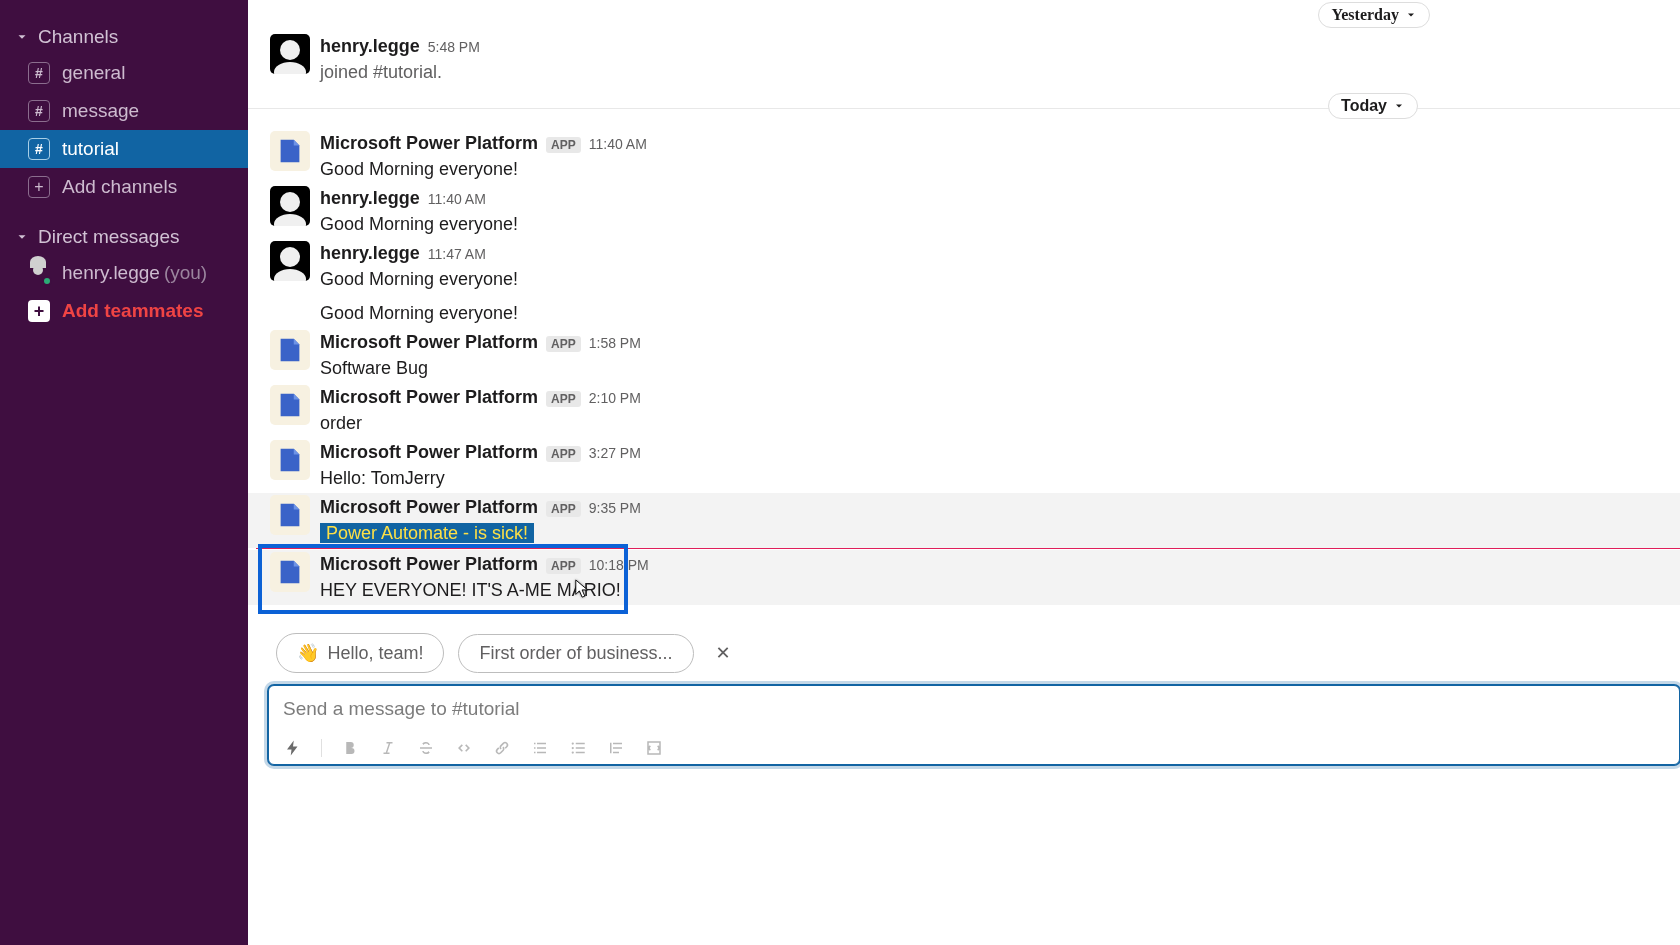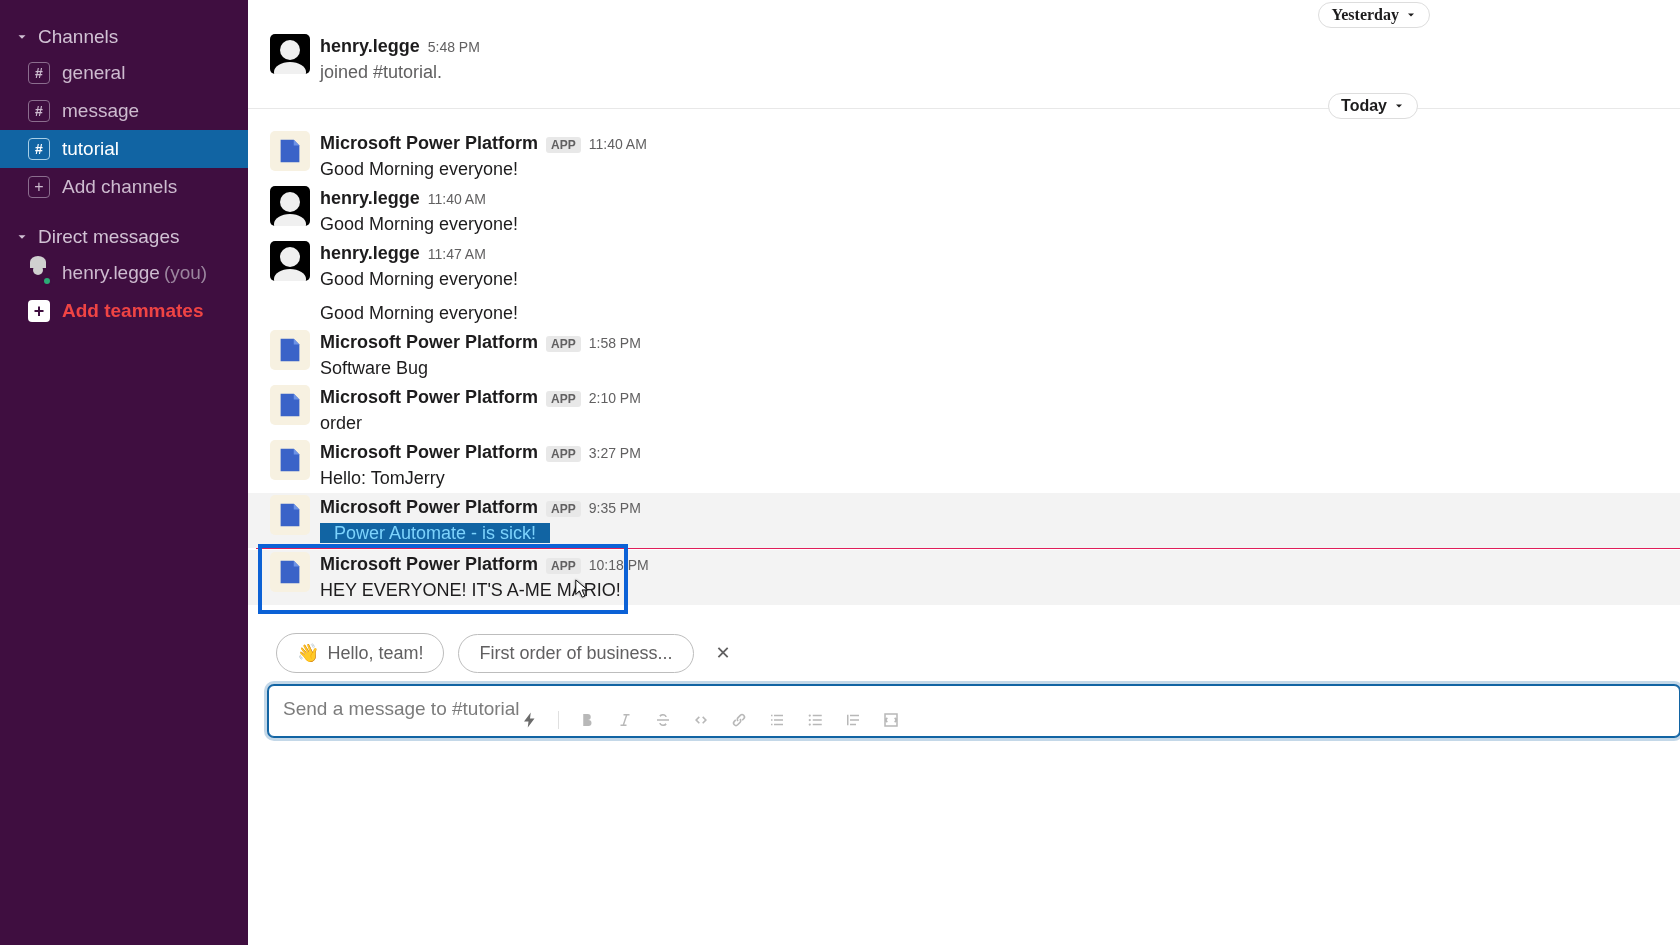--- a/index.html
+++ b/index.html
@@ -229,21 +229,21 @@
     font-weight:600;
     background:#e8e8e8;
     color:#616061;
     border-radius:3px;
     padding:0 5px;
     line-height:16px;
   }
   .msg .time { font-size:14px; color:#616061; }
   .msg .text { font-size:18px; color:#1d1c1d; line-height:26px; }
   .msg .text.joined { color:#616061; }
-  .msg .text .sel { background:#1164a3; color:#7dd3fc; padding:0 14px; }
+  .msg .text .sel { background:#1164a3; color:#fde047; padding:0 6px; }
   .msg .text.followup { margin-top:8px; }
 
   .highlight-box {
     position:absolute;
     border:4px solid #0b61d6;
     pointer-events:none;
     z-index:5;
   }
 
   .cursor {
@@ -277,21 +277,21 @@
     color:#616061;
     font-size:18px;
     cursor:pointer;
     padding:0 8px;
   }
   .composer {
     margin: 0 0 0 20px;
     border:1px solid #7a7a7a;
     border-radius:6px;
     display:flex;
-    flex-direction:row;
+    flex-direction:column;
     padding:12px 14px 6px 14px;
     background:#fff;
   }
   .composer.focused { box-shadow: 0 0 0 1px #1264a3, 0 0 0 4px rgba(18,100,163,0.25); border-color:#1264a3; }
   .composer .input-line {
     font-size:19px;
     color:#7c7c7c;
     min-height:28px;
   }
   .composer .toolbar {

